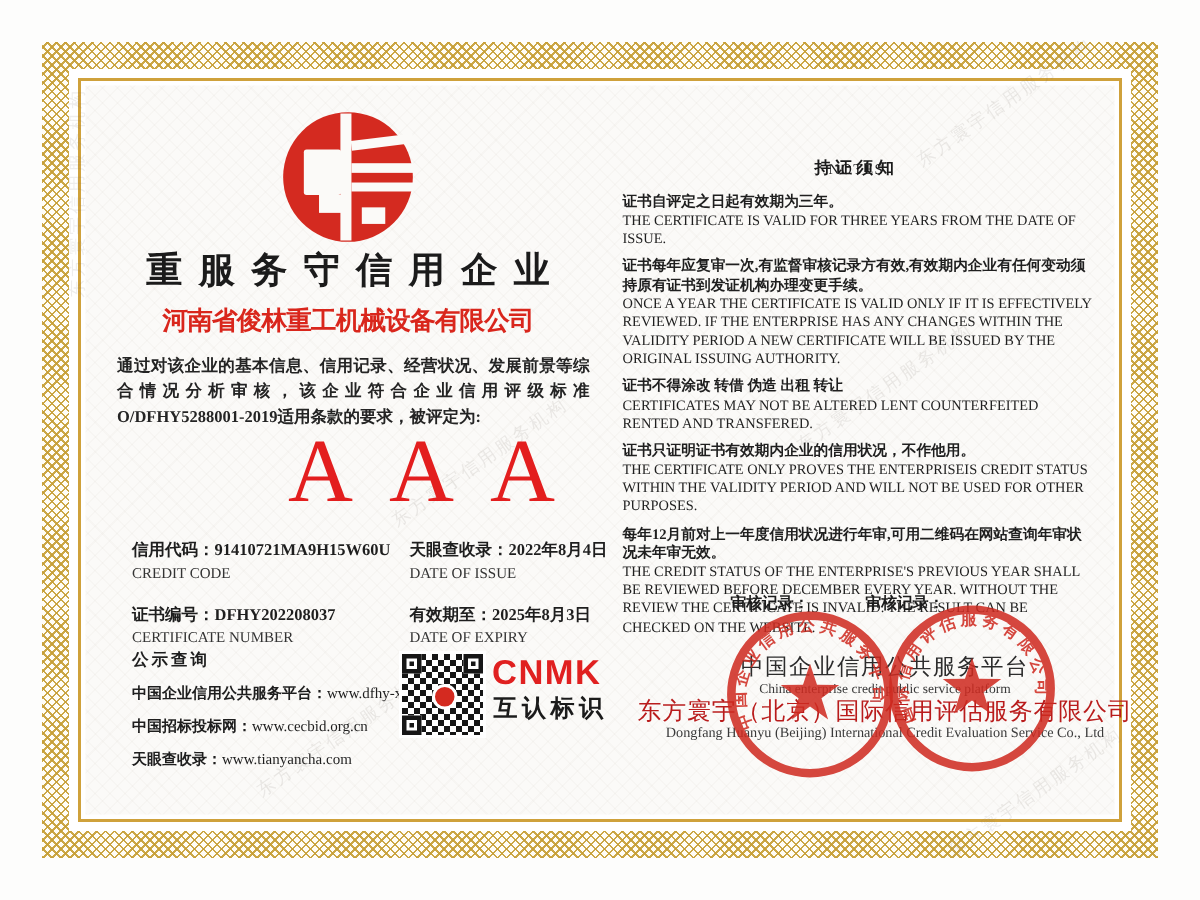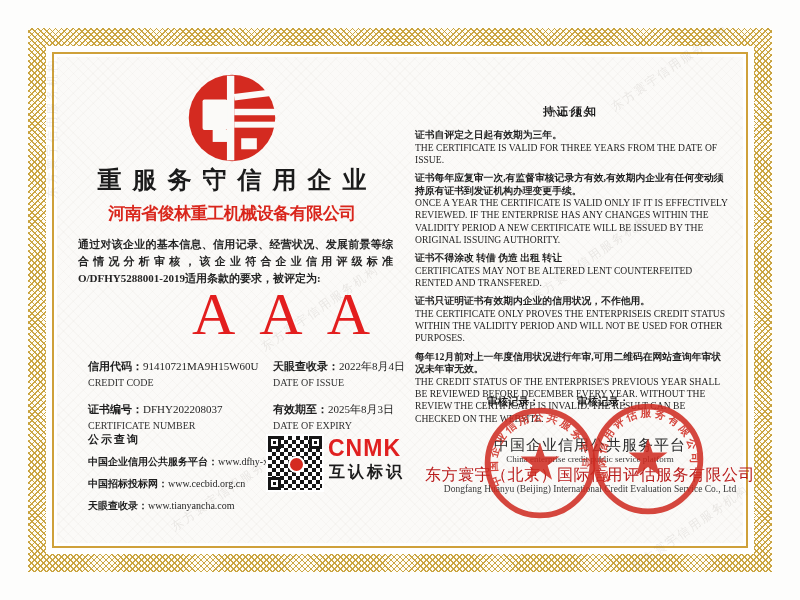--- a/index.html
+++ b/index.html
@@ -26,21 +26,21 @@
          font-size:24px;font-weight:900;color:#1b1b1b;letter-spacing:11px;padding-left:11px;box-sizing:border-box;}
   .company{position:absolute;left:60px;top:202px;width:344px;text-align:center;
            font-size:17px;font-weight:800;color:#d9261c;letter-spacing:-0.5px;}
   .statement{position:absolute;left:78px;top:236px;width:315px;font-size:11px;line-height:17px;
              color:#242424;font-family:"Liberation Serif",serif;font-weight:600;text-align:justify;}
   .rating{position:absolute;left:70px;top:280px;width:324px;text-align:right;
           font-family:"Liberation Serif",serif;font-size:60px;color:#e31e1e;
           letter-spacing:24px;padding-left:24px;box-sizing:border-box;}
   .field{position:absolute;font-size:11px;color:#1e1e1e;white-space:nowrap;}
   .field .lab{font-weight:700;}
-  .field .val{font-family:"Liberation Serif",serif;font-weight:400;}
+  .field .val{font-family:"Liberation Serif",serif;font-weight:700;}
   .field .sub{font-family:"Liberation Serif",serif;font-size:10px;color:#333;margin-top:3px;font-weight:400;}
   .pq{position:absolute;left:88px;top:432px;font-size:11px;font-weight:700;color:#1e1e1e;letter-spacing:2px;}
   .qlink{position:absolute;left:88px;font-size:10px;color:#1e1e1e;white-space:nowrap;}
   .qlink .lab{font-weight:700;}
   .qlink .url{font-family:"Liberation Serif",serif;}
   
   .qr{position:absolute;left:268px;top:436px;width:54px;height:54px;
       background:
         conic-gradient(#161616 25%, #fff 0 50%, #161616 0 75%, #fff 0) 0 0/8px 8px;
       outline:2px solid #fff;}

